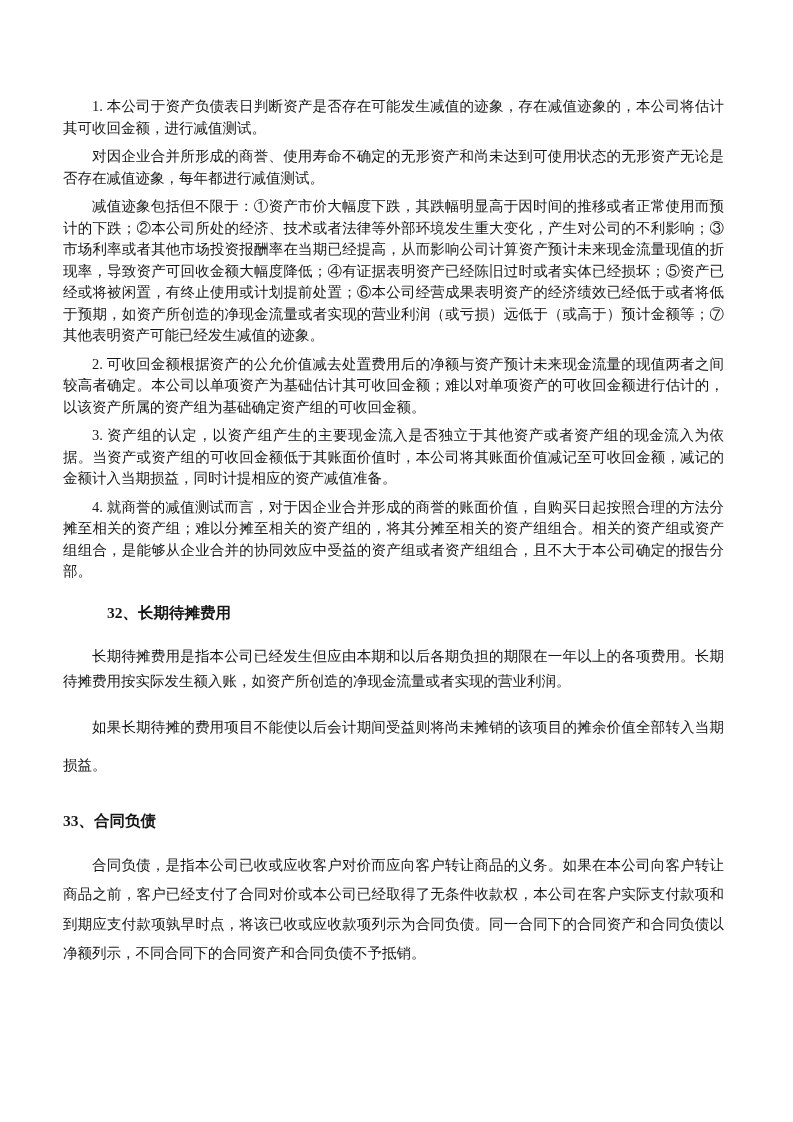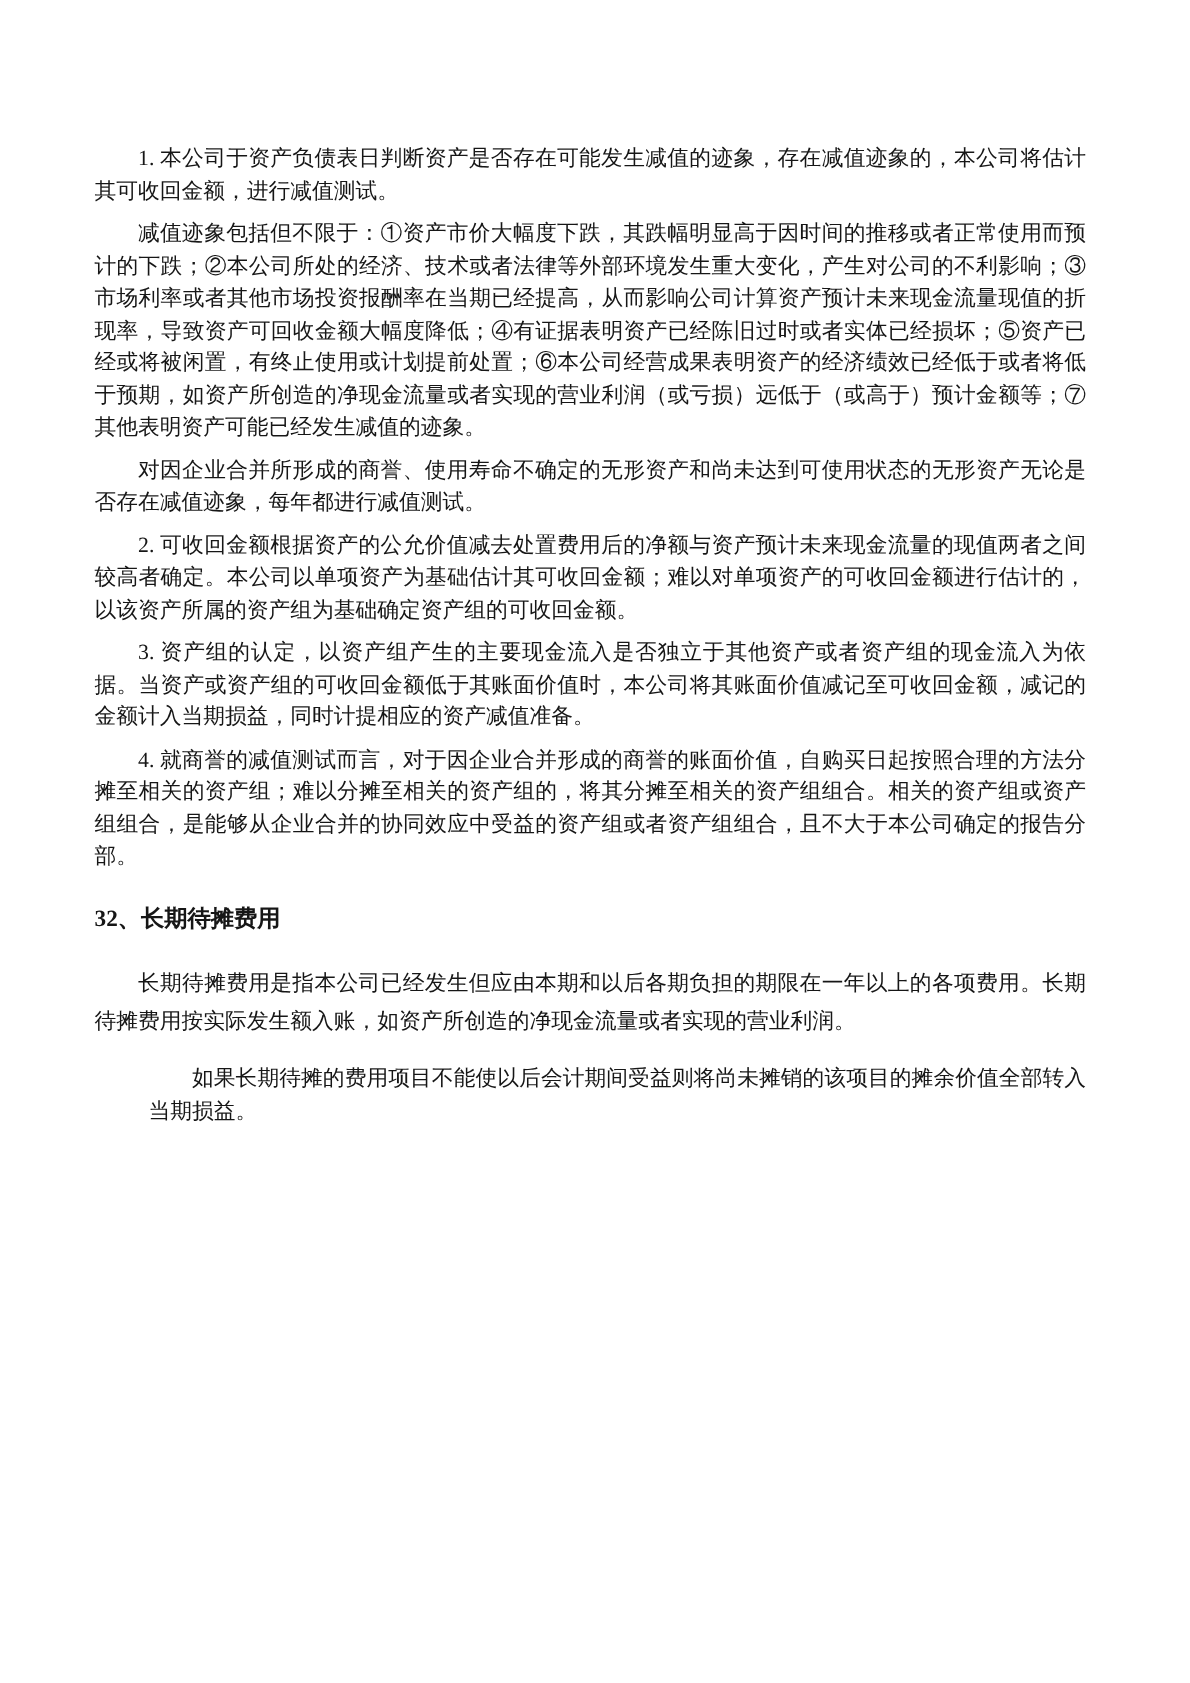--- a/index.html
+++ b/index.html
@@ -27,40 +27,44 @@
   }
   .para.first { margin-top: 0; }
   .para.p7 { margin-top: 12px; }
   .heading {
     font-size: 15.5px;
     line-height: 22px;
     font-weight: bold;
     text-indent: 0;
     text-align: left;
   }
-  .heading.h32 { margin-top: 19px; }
+  .heading.h32 { margin-top: 19px; margin-left: 44px; }
   .heading.h33 { margin-top: 26px; }
   .para.p8 { margin-top: 20px; line-height: 25.5px; }
-  .para.p9 { margin-top: 13px; line-height: 22px; margin-left: 36px; }
+  .para.p9 { margin-top: 13px; line-height: 38px; }
   .para.p10 { margin-top: 19px; line-height: 29.5px; }
 </style>
 </head>
 <body>
 
 <div class="page">
 
   <section>
     <p class="para first">1. 本公司于资产负债表日判断资产是否存在可能发生减值的迹象，存在减值迹象的，本公司将估计其可收回金额，进行减值测试。</p>
+    <p class="para">对因企业合并所形成的商誉、使用寿命不确定的无形资产和尚未达到可使用状态的无形资产无论是否存在减值迹象，每年都进行减值测试。</p>
     <p class="para">减值迹象包括但不限于：①资产市价大幅度下跌，其跌幅明显高于因时间的推移或者正常使用而预计的下跌；②本公司所处的经济、技术或者法律等外部环境发生重大变化，产生对公司的不利影响；③市场利率或者其他市场投资报酬率在当期已经提高，从而影响公司计算资产预计未来现金流量现值的折现率，导致资产可回收金额大幅度降低；④有证据表明资产已经陈旧过时或者实体已经损坏；⑤资产已经或将被闲置，有终止使用或计划提前处置；⑥本公司经营成果表明资产的经济绩效已经低于或者将低于预期，如资产所创造的净现金流量或者实现的营业利润（或亏损）远低于（或高于）预计金额等；⑦其他表明资产可能已经发生减值的迹象。</p>
-    <p class="para">对因企业合并所形成的商誉、使用寿命不确定的无形资产和尚未达到可使用状态的无形资产无论是否存在减值迹象，每年都进行减值测试。</p>
     <p class="para">2. 可收回金额根据资产的公允价值减去处置费用后的净额与资产预计未来现金流量的现值两者之间较高者确定。本公司以单项资产为基础估计其可收回金额；难以对单项资产的可收回金额进行估计的，以该资产所属的资产组为基础确定资产组的可收回金额。</p>
     <p class="para">3. 资产组的认定，以资产组产生的主要现金流入是否独立于其他资产或者资产组的现金流入为依据。当资产或资产组的可收回金额低于其账面价值时，本公司将其账面价值减记至可收回金额，减记的金额计入当期损益，同时计提相应的资产减值准备。</p>
     <p class="para">4. 就商誉的减值测试而言，对于因企业合并形成的商誉的账面价值，自购买日起按照合理的方法分摊至相关的资产组；难以分摊至相关的资产组的，将其分摊至相关的资产组组合。相关的资产组或资产组组合，是能够从企业合并的协同效应中受益的资产组或者资产组组合，且不大于本公司确定的报告分部。</p>
   </section>
 
   <section>
     <h2 class="heading h32">32、长期待摊费用</h2>
     <p class="para p8">长期待摊费用是指本公司已经发生但应由本期和以后各期负担的期限在一年以上的各项费用。长期待摊费用按实际发生额入账，如资产所创造的净现金流量或者实现的营业利润。</p>
     <p class="para p9">如果长期待摊的费用项目不能使以后会计期间受益则将尚未摊销的该项目的摊余价值全部转入当期损益。</p>
   </section>
 
+  <section>
+    <h2 class="heading h33">33、合同负债</h2>
+    <p class="para p10">合同负债，是指本公司已收或应收客户对价而应向客户转让商品的义务。如果在本公司向客户转让商品之前，客户已经支付了合同对价或本公司已经取得了无条件收款权，本公司在客户实际支付款项和到期应支付款项孰早时点，将该已收或应收款项列示为合同负债。同一合同下的合同资产和合同负债以净额列示，不同合同下的合同资产和合同负债不予抵销。</p>
+  </section>
 
 </div>
 
 </body></html>

